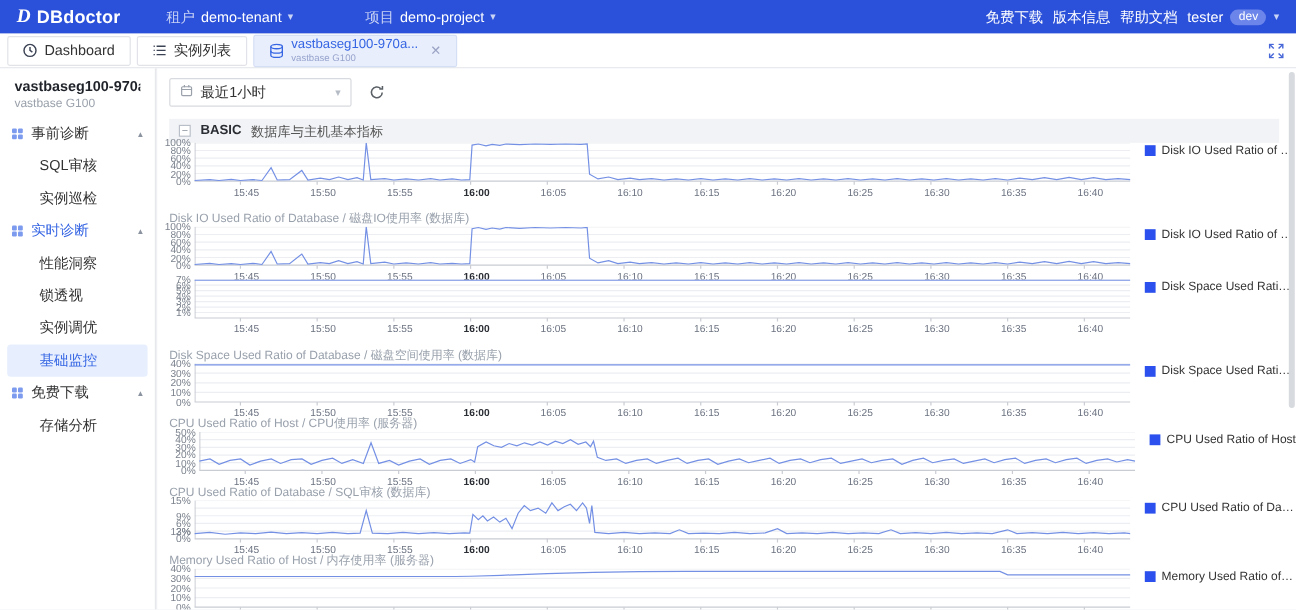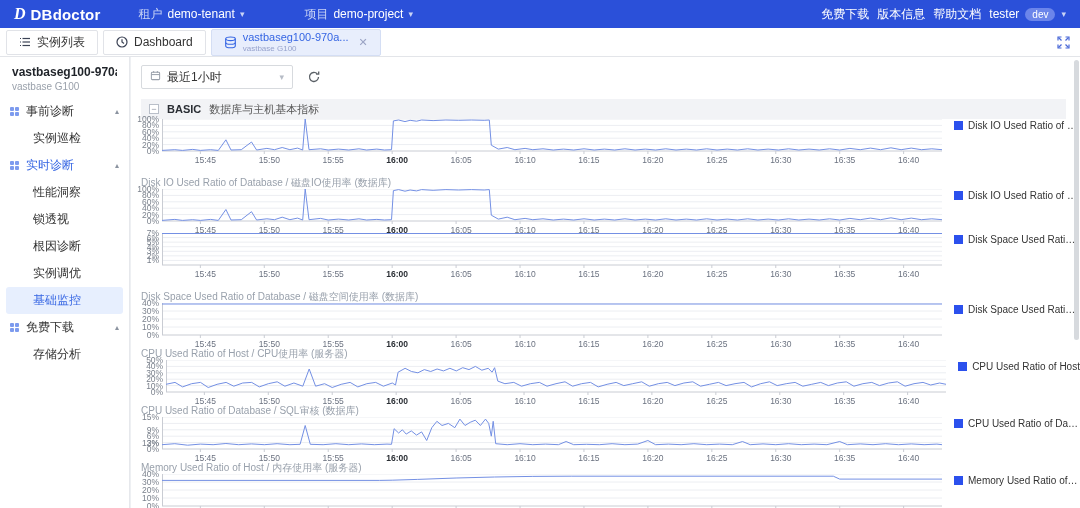--- a/index.html
+++ b/index.html
@@ -103,40 +103,40 @@
       <span class="dev-badge">dev</span>
       <span class="nb-caret">▾</span>
     </span>
   </div>
 </div>
 
 <div class="tabbar">
   <div class="tab">
     <span class="ticon">
       <svg width="12" height="12" viewBox="0 0 12 12">
+          <circle cx="6" cy="6" r="5" fill="none" stroke="#3b4254" stroke-width="1.2"></circle>
+          <path d="M6 3.2V6l2 1.4" fill="none" stroke="#3b4254" stroke-width="1.2"></path>
+        </svg>
+    </span>
+    <span>Dashboard</span>
+  </div>
+  <div class="tab">
+    <span class="ticon">
+      <svg width="12" height="12" viewBox="0 0 12 12">
           <g stroke="#3b4254" stroke-width="1.2">
             <line x1="3.5" y1="2.5" x2="11" y2="2.5"></line>
             <line x1="3.5" y1="6" x2="11" y2="6"></line>
             <line x1="3.5" y1="9.5" x2="11" y2="9.5"></line>
             <line x1="1" y1="2.5" x2="2" y2="2.5"></line>
             <line x1="1" y1="6" x2="2" y2="6"></line>
             <line x1="1" y1="9.5" x2="2" y2="9.5"></line>
           </g>
         </svg>
     </span>
     <span>实例列表</span>
-  </div>
-  <div class="tab">
-    <span class="ticon">
-      <svg width="12" height="12" viewBox="0 0 12 12">
-          <circle cx="6" cy="6" r="5" fill="none" stroke="#3b4254" stroke-width="1.2"></circle>
-          <path d="M6 3.2V6l2 1.4" fill="none" stroke="#3b4254" stroke-width="1.2"></path>
-        </svg>
-    </span>
-    <span>Dashboard</span>
   </div>
   <div class="tab active">
     <span class="ticon">
       <svg width="13" height="13" viewBox="0 0 13 13">
           <g fill="none" stroke="#3565e3" stroke-width="1.1">
             <ellipse cx="6.5" cy="2.8" rx="4.8" ry="1.8"></ellipse>
             <path d="M1.7 2.8v7.2c0 1 2.1 1.8 4.8 1.8s4.8-.8 4.8-1.8V2.8"></path>
             <path d="M1.7 6.4c0 1 2.1 1.8 4.8 1.8s4.8-.8 4.8-1.8"></path>
           </g>
         </svg>
@@ -173,40 +173,40 @@
         <span class="grid-ic">
           <i></i>
           <i></i>
           <i></i>
           <i></i>
         </span>
         <span>事前诊断</span>
         <span class="caret">▴</span>
       </div>
       <div class="m-item">
+        <span>SQL审核</span>
+      </div>
+      <div class="m-item">
         <span>实例巡检</span>
       </div>
       <div class="m-group active-group">
         <span class="grid-ic">
           <i></i>
           <i></i>
           <i></i>
           <i></i>
         </span>
         <span>实时诊断</span>
         <span class="caret">▴</span>
       </div>
       <div class="m-item">
         <span>性能洞察</span>
       </div>
       <div class="m-item">
         <span>锁透视</span>
-      </div>
-      <div class="m-item">
-        <span>根因诊断</span>
       </div>
       <div class="m-item">
         <span>实例调优</span>
       </div>
       <div class="m-item selected">
         <span>基础监控</span>
       </div>
       <div class="m-group">
         <span class="grid-ic">
           <i></i>

